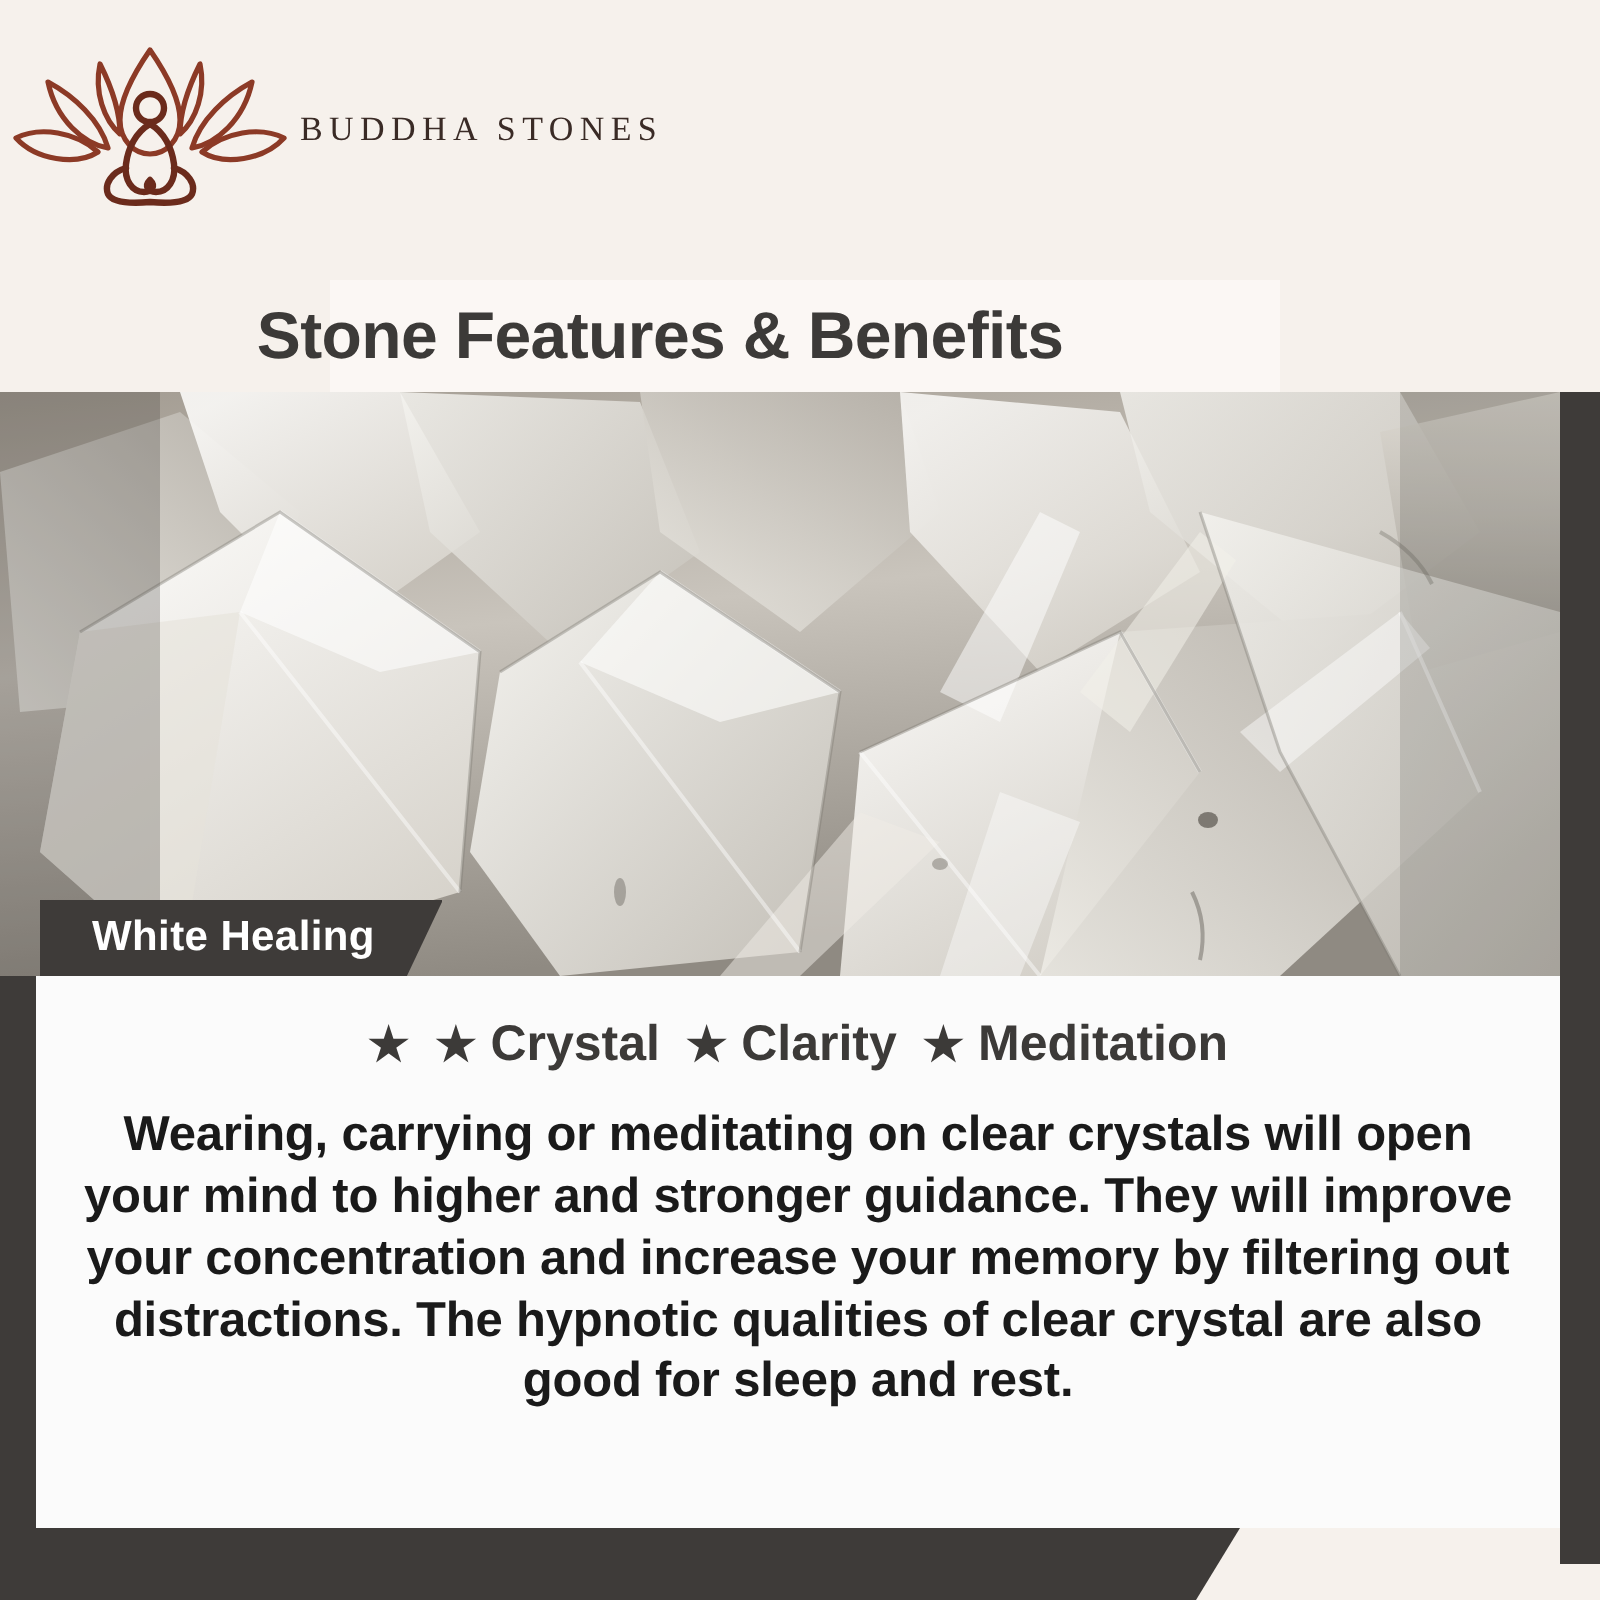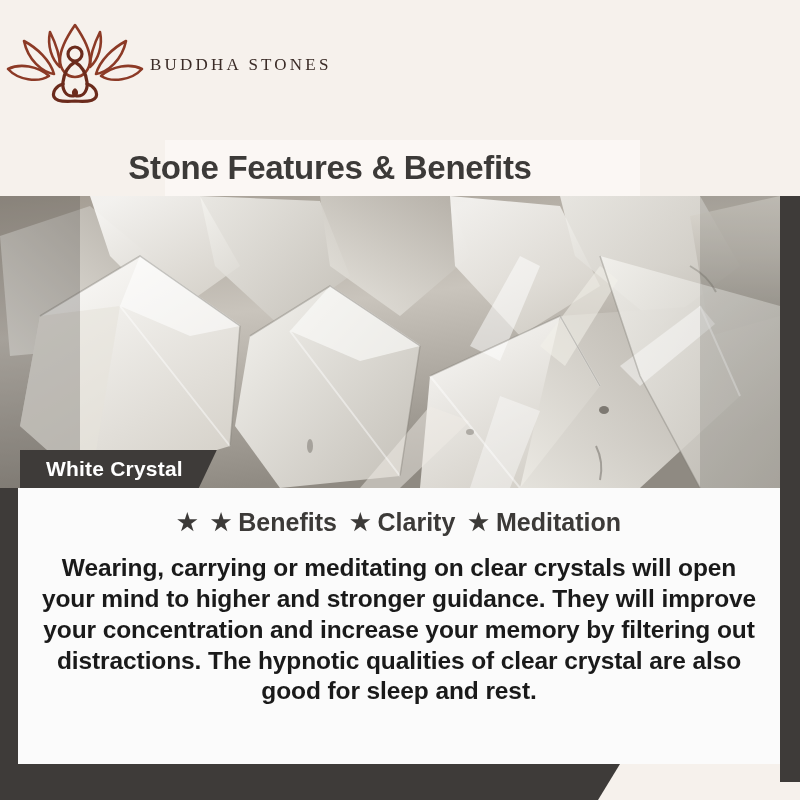--- a/index.html
+++ b/index.html
@@ -269,32 +269,32 @@
       <path d="M596 250 q8 16 4 34" stroke="#5f5b54" stroke-width="2" fill="none" opacity="0.45"></path>
       <path d="M690 70 q18 10 26 26" stroke="#6d6961" stroke-width="2" fill="none" opacity="0.35"></path>
 
       <rect width="780" height="292" fill="none"></rect>
       <rect x="0" y="0" width="80" height="292" fill="#3b3833" opacity="0.25"></rect>
       <rect x="700" y="0" width="80" height="292" fill="#4a4740" opacity="0.18"></rect>
     </svg>
   </div>
 
   <div class="stone-tag">
-    <span>White Crystal</span>
+    <span>White Healing</span>
   </div>
 
   <div class="content">
 
     <div class="benefits">
       <div class="benefit">
         <span class="star">★</span>
       </div>
       <div class="benefit">
         <span class="star">★</span>
-        <span>Benefits</span>
+        <span>Crystal</span>
       </div>
       <div class="benefit">
         <span class="star">★</span>
         <span>Clarity</span>
       </div>
       <div class="benefit">
         <span class="star">★</span>
         <span>Meditation</span>
       </div>
     </div>

